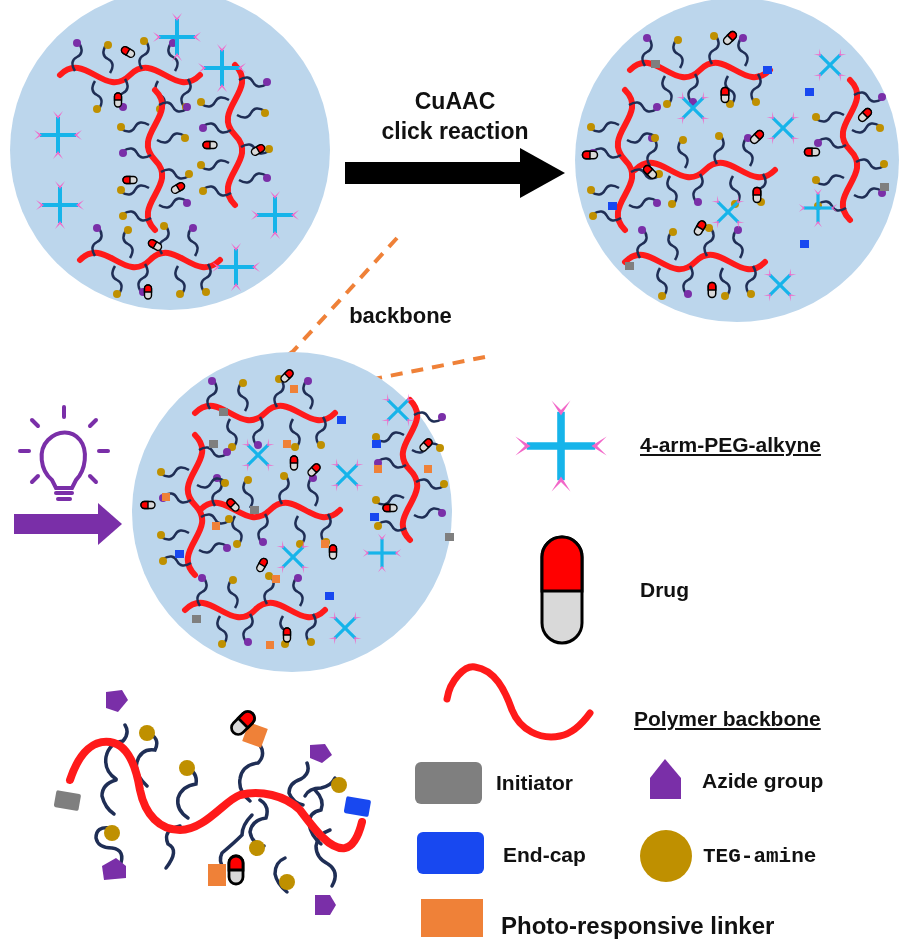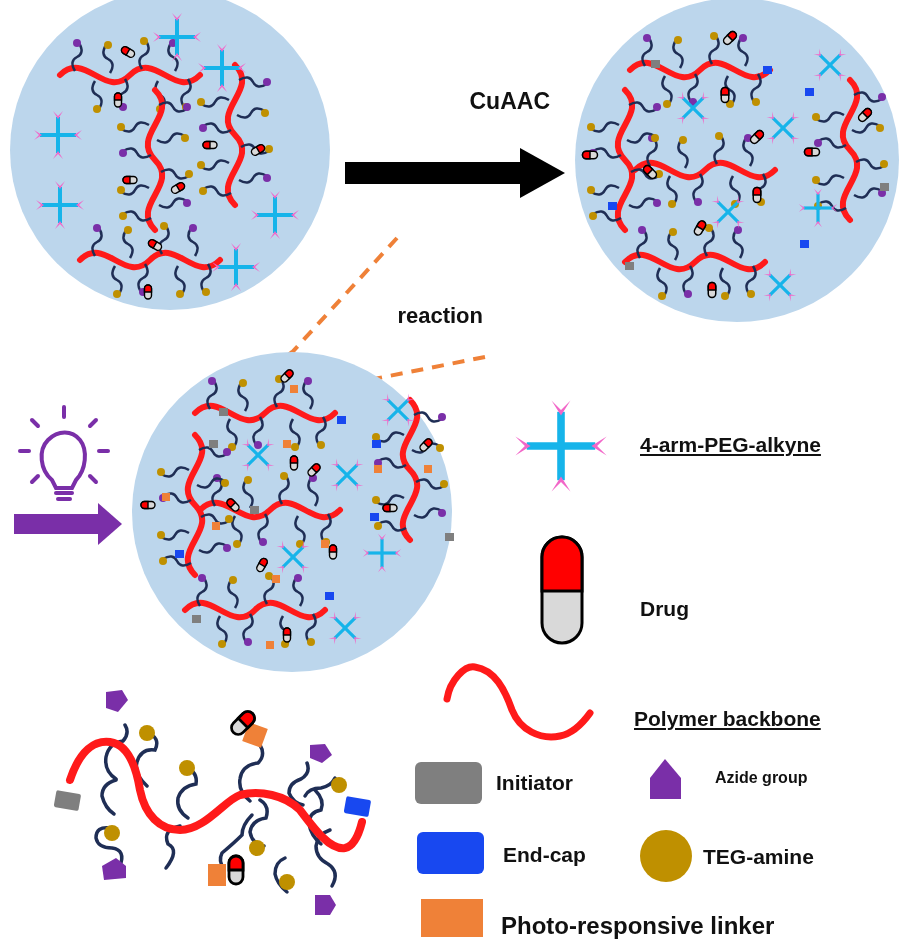--- a/index.html
+++ b/index.html
@@ -1,21 +1,21 @@
 <!DOCTYPE html>
 <html><head>
 <meta charset="utf-8">
 <style>
   html, body { margin: 0; padding: 0; background: #ffffff; }
   body { width: 906px; height: 949px; position: relative; overflow: hidden;
          font-family: "Liberation Sans", "DejaVu Sans", sans-serif; }
   #canvas { position: absolute; left: 0; top: 0; width: 906px; height: 949px; }
   .lbl { position: absolute; font-weight: bold; color: #111111; white-space: nowrap;
          font-family: "Liberation Sans", "DejaVu Sans", sans-serif; }
-  .lbl-center { text-align: right; }
+  .lbl-center { text-align: center; }
 </style>
 </head>
 <body>
 
 <svg id="canvas" viewBox="0 0 906 949" xmlns="http://www.w3.org/2000/svg">
   <defs>
 
     <g id="capsule">
       <rect x="-5" y="-10" width="10" height="20" rx="5" ry="5" fill="#d9d9d9" stroke="#000" stroke-width="2"></rect>
       <path d="M-5,0 L-5,-5 A5,5 0 0 1 5,-5 L5,0 Z" fill="#ff0000" stroke="#000" stroke-width="2"></path>
@@ -233,26 +233,27 @@
         <use href="#capsule"></use>
       </g>
     <g transform="translate(236,870) scale(1.4)">
         <use href="#capsule"></use>
       </g>
   </g>
 </svg>
 
 <div class="lbl lbl-center" style="left:360px; top:86px; width:190px; font-size:23px; line-height:30px;">
   <div>CuAAC</div>
+  <div>click reaction</div>
 </div>
 
 <div class="lbl lbl-center" style="left:318px; top:302px; width:165px; font-size:22px; line-height:28px;">
-  <div>reaction</div>
+  <div>backbone</div>
 </div>
 
 <div class="lbl" style="left:640px; top:433px; font-size:21px;text-decoration:underline;">4-arm-PEG-alkyne</div>
-<div class="lbl" style="left:640px; top:578px; font-size:21px;margin-top:19px;">Drug</div>
+<div class="lbl" style="left:640px; top:578px; font-size:21px;">Drug</div>
 <div class="lbl" style="left:634px; top:707px; font-size:21px;text-decoration:underline;">Polymer backbone</div>
 <div class="lbl" style="left:496px; top:771px; font-size:21px;">Initiator</div>
-<div class="lbl" style="left:702px; top:769px; font-size:16px;margin-left:13px;">Azide group</div>
+<div class="lbl" style="left:702px; top:769px; font-size:21px;">Azide group</div>
 <div class="lbl" style="left:503px; top:843px; font-size:21px;">End-cap</div>
-<div class="lbl" style="left:703px; top:845px; font-size:21px;">TEG-amine</div>
+<div class="lbl" style="left:703px; top:845px; font-size:21px;font-family:Liberation Mono, monospace;">TEG-amine</div>
 <div class="lbl" style="left:501px; top:912px; font-size:24px;">Photo-responsive linker</div>
 
 </body></html>

